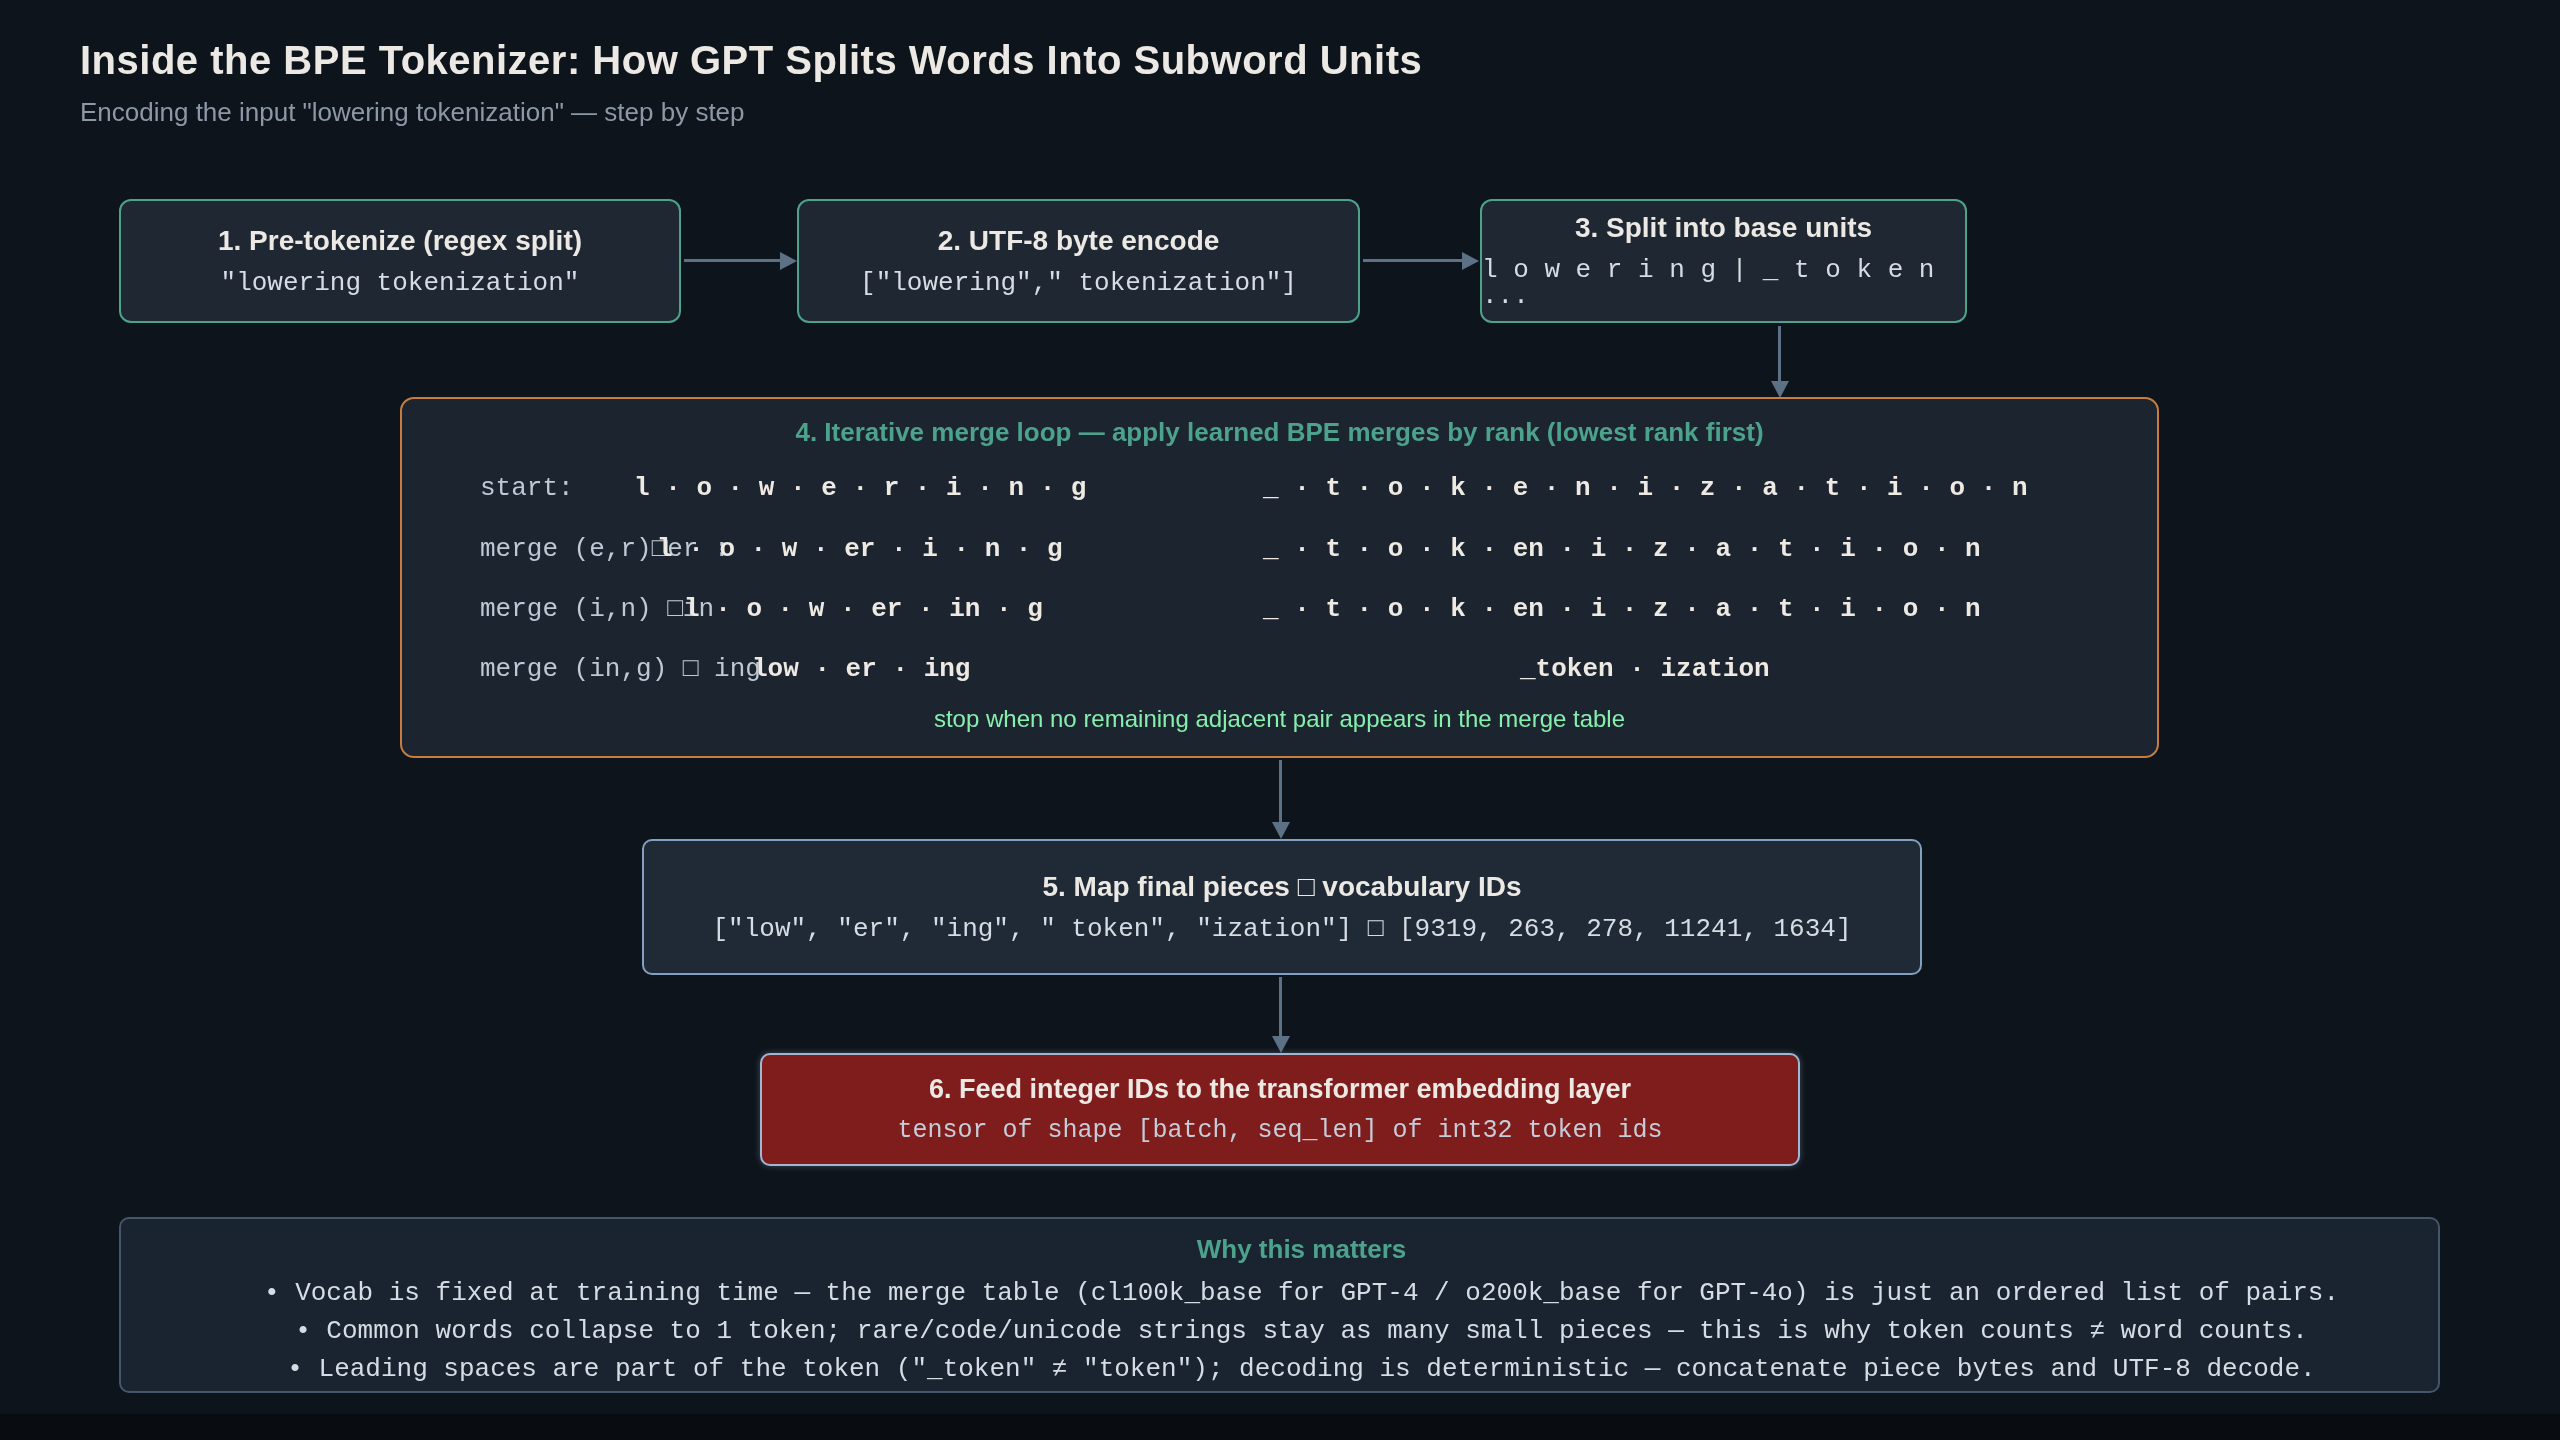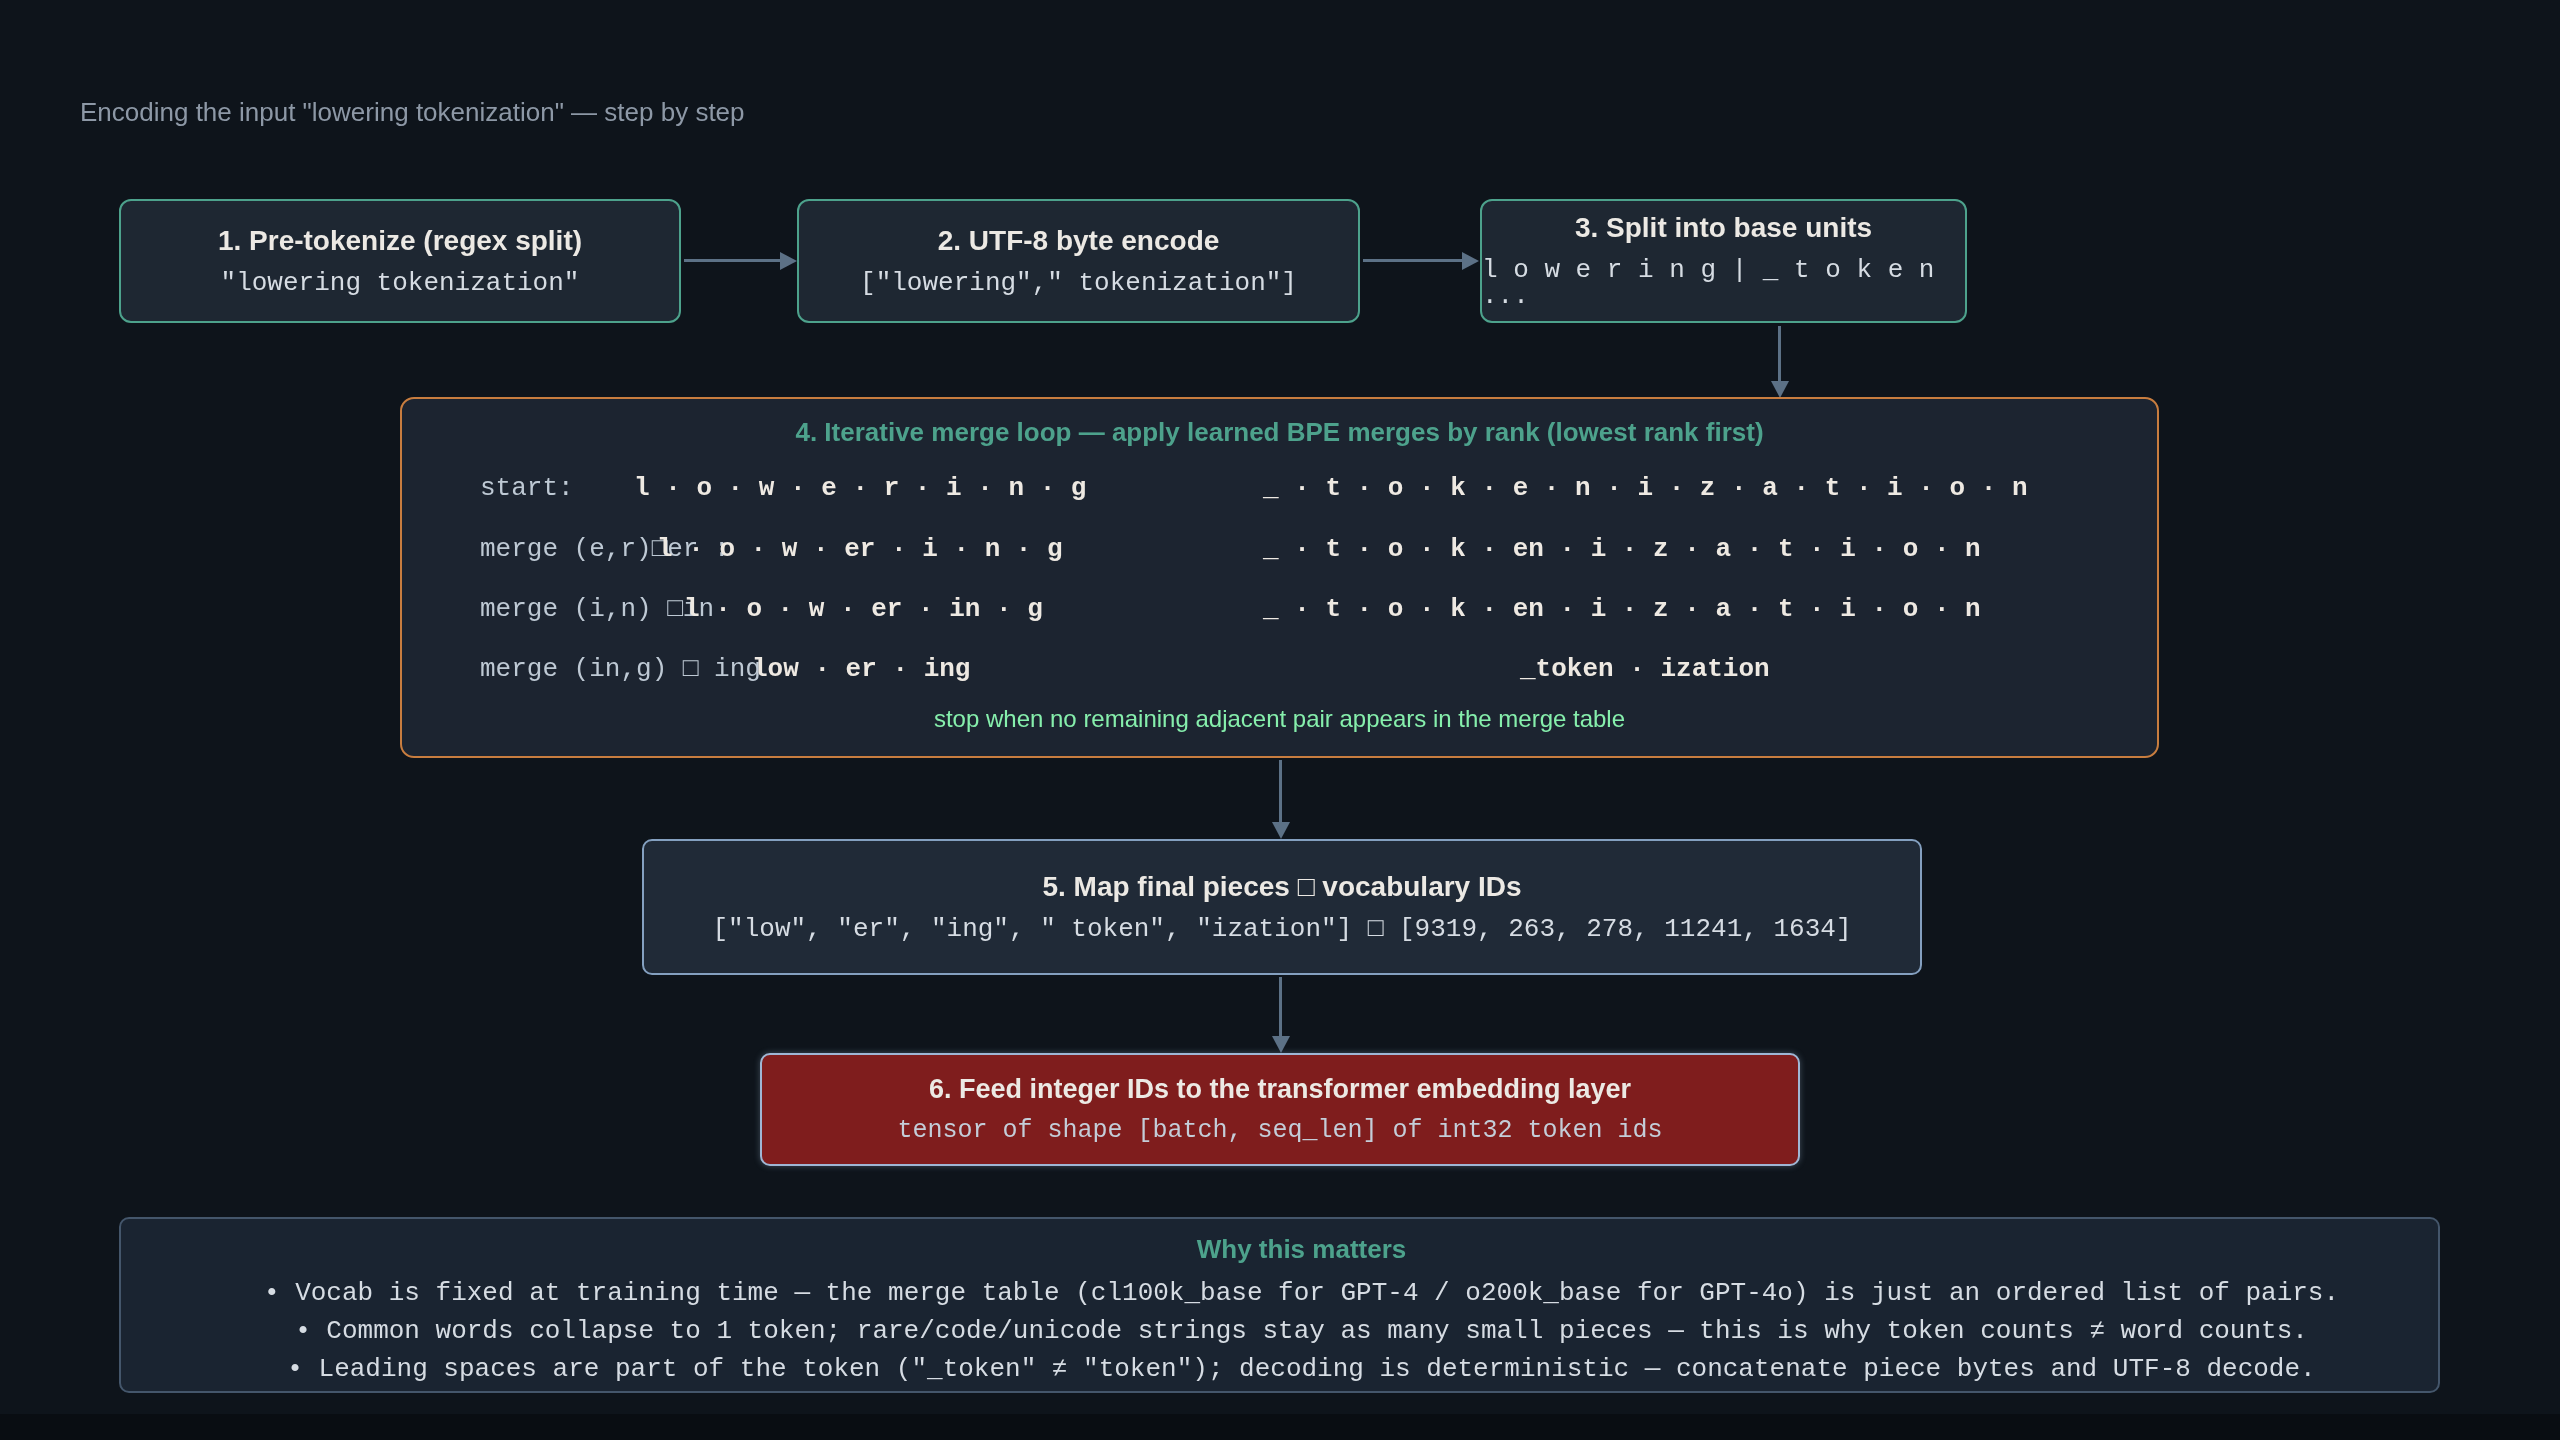--- a/index.html
+++ b/index.html
@@ -59,20 +59,21 @@
           border:2.5px solid #44566b;border-radius:10px;background:#1a2431;text-align:center;padding-left:44px;}
   .why-title{margin-top:17px;font-size:26px;font-weight:bold;color:#4da28c;line-height:1;}
   .why-bullets{margin-top:12px;font-family:"Liberation Mono", monospace;font-size:26px;
                color:#d6dce3;line-height:38px;}
 </style>
 </head>
 <body>
 
 <div class="canvas">
 
+  <div class="page-title">Inside the BPE Tokenizer: How GPT Splits Words Into Subword Units</div>
   <div class="page-subtitle">Encoding the input "lowering tokenization" — step by step</div>
 
   <div class="stepbox teal-border box1">
     <div class="step-title">1. Pre-tokenize (regex split)</div>
     <div class="step-mono">"lowering tokenization"</div>
   </div>
 
   <div class="hline" style="left:684px;top:259px;width:96px;"></div>
   <div class="head-right" style="left:780px;top:252px;"></div>
 

